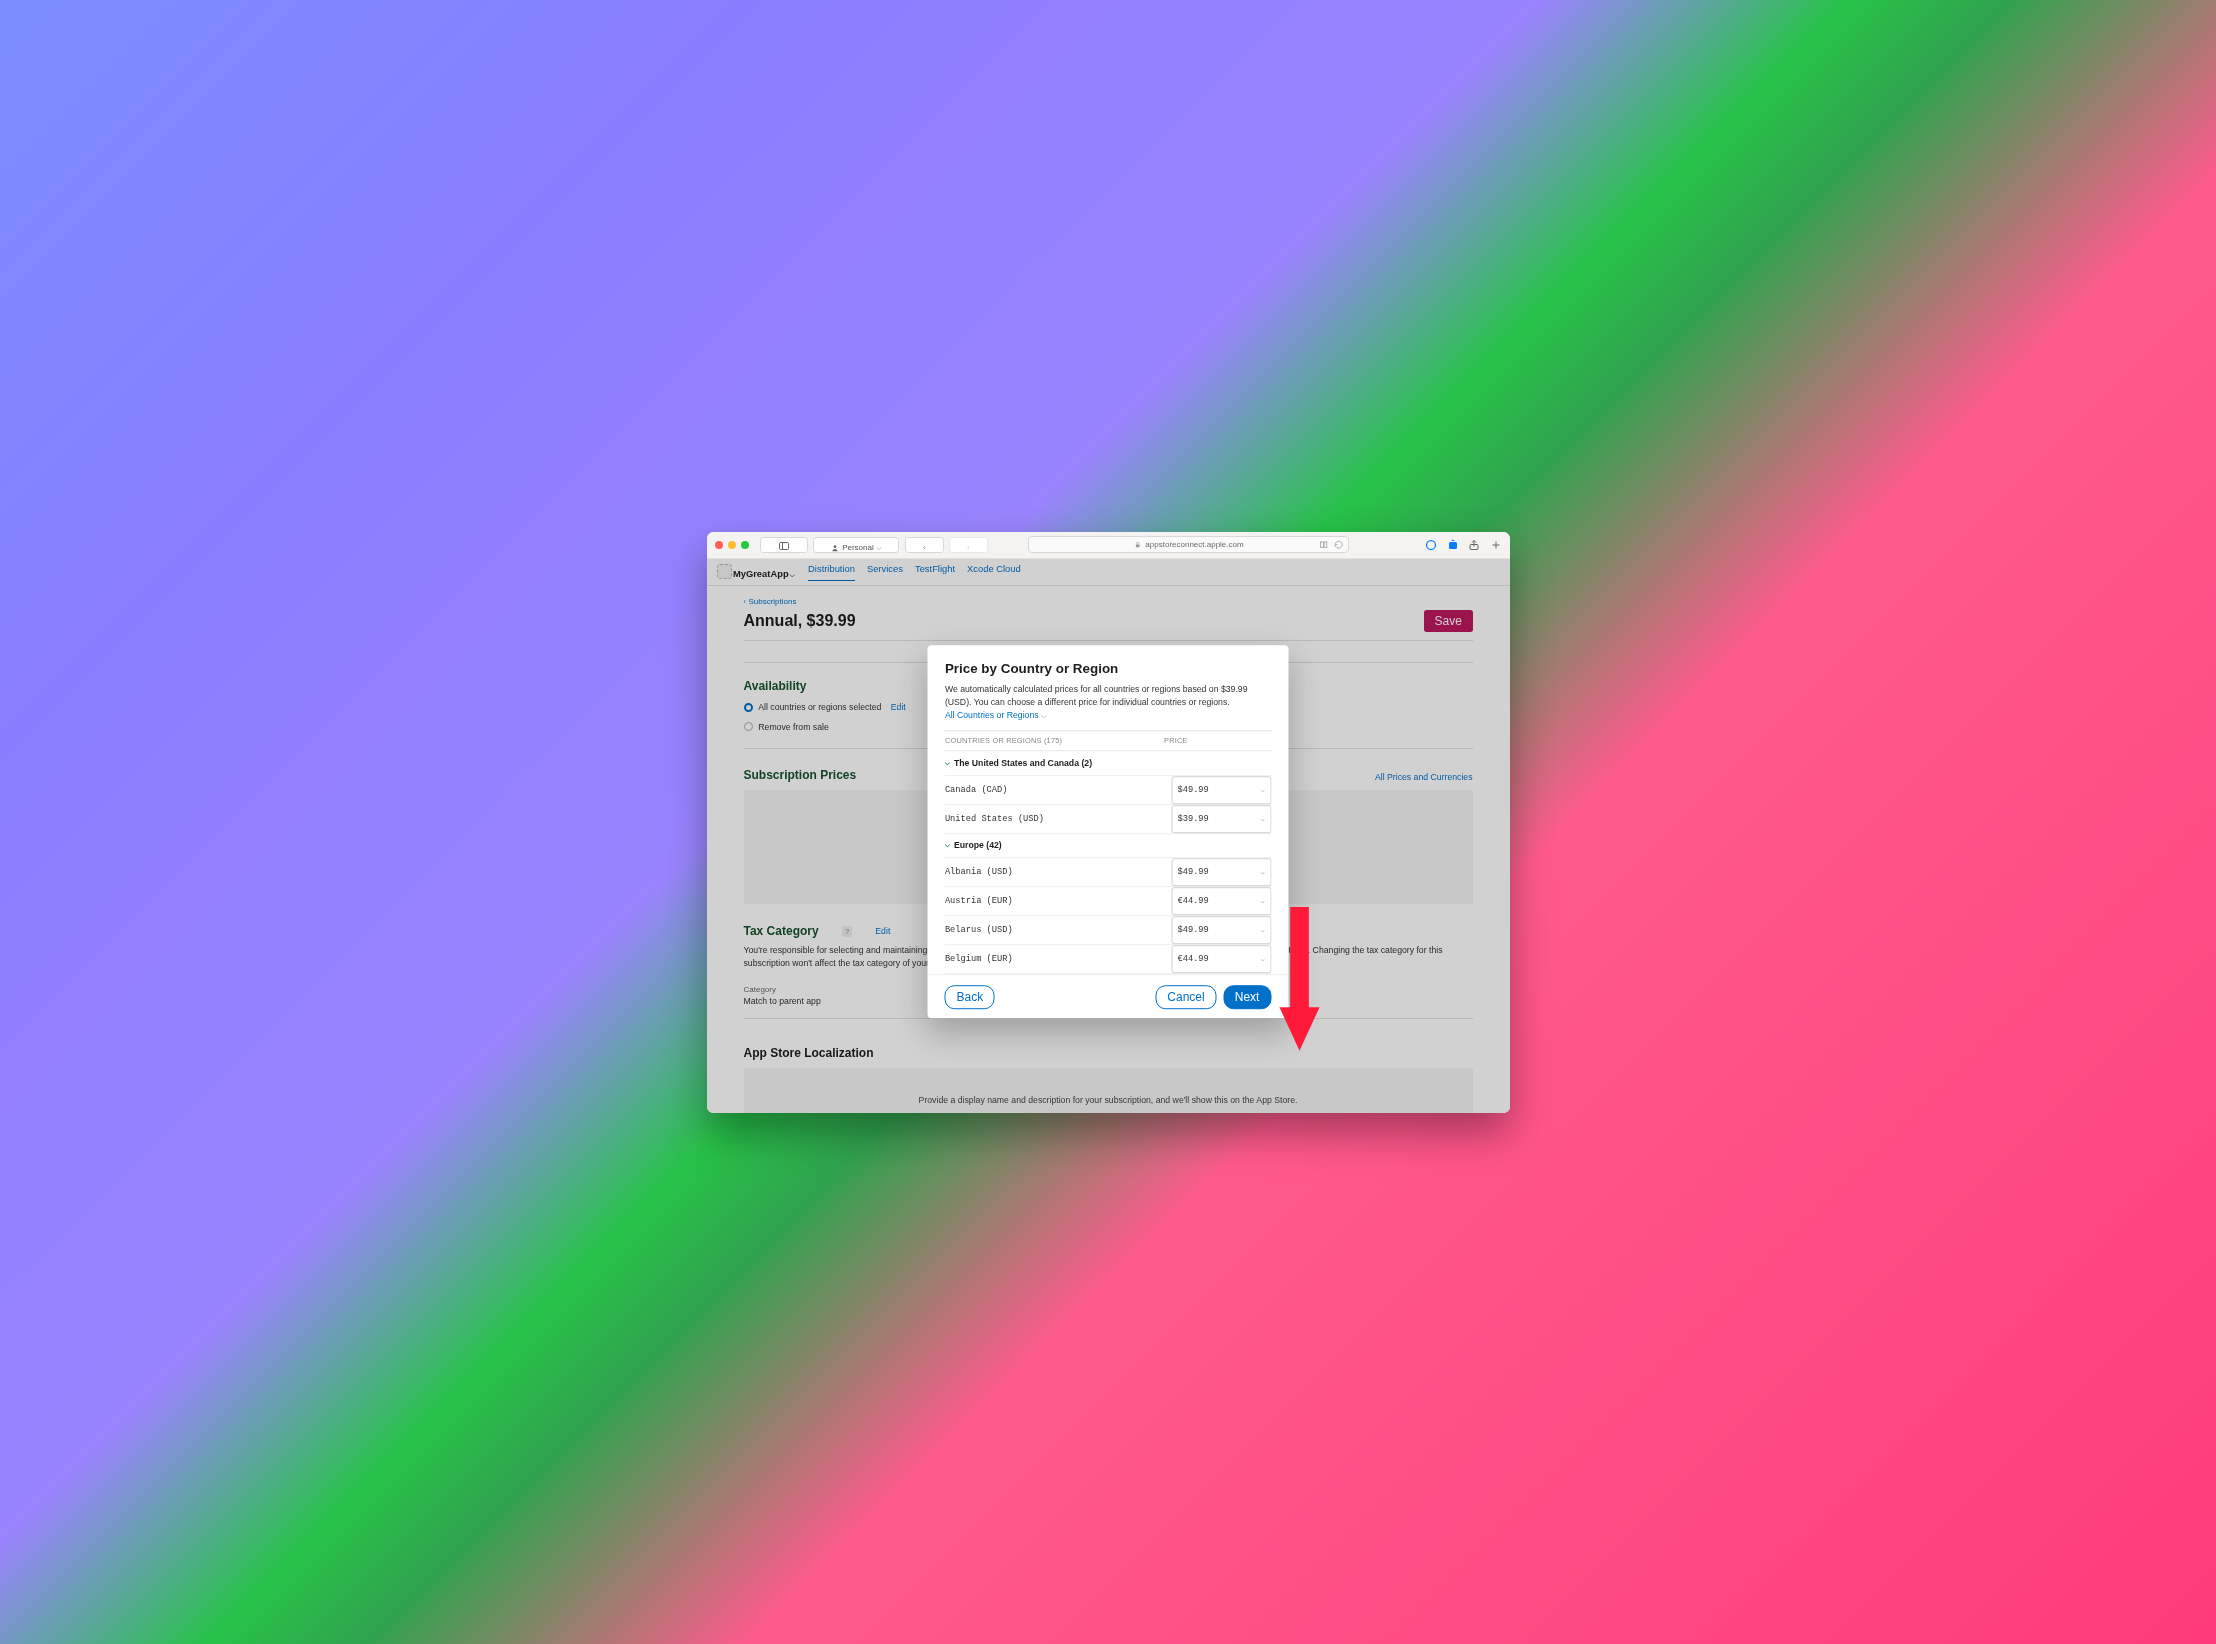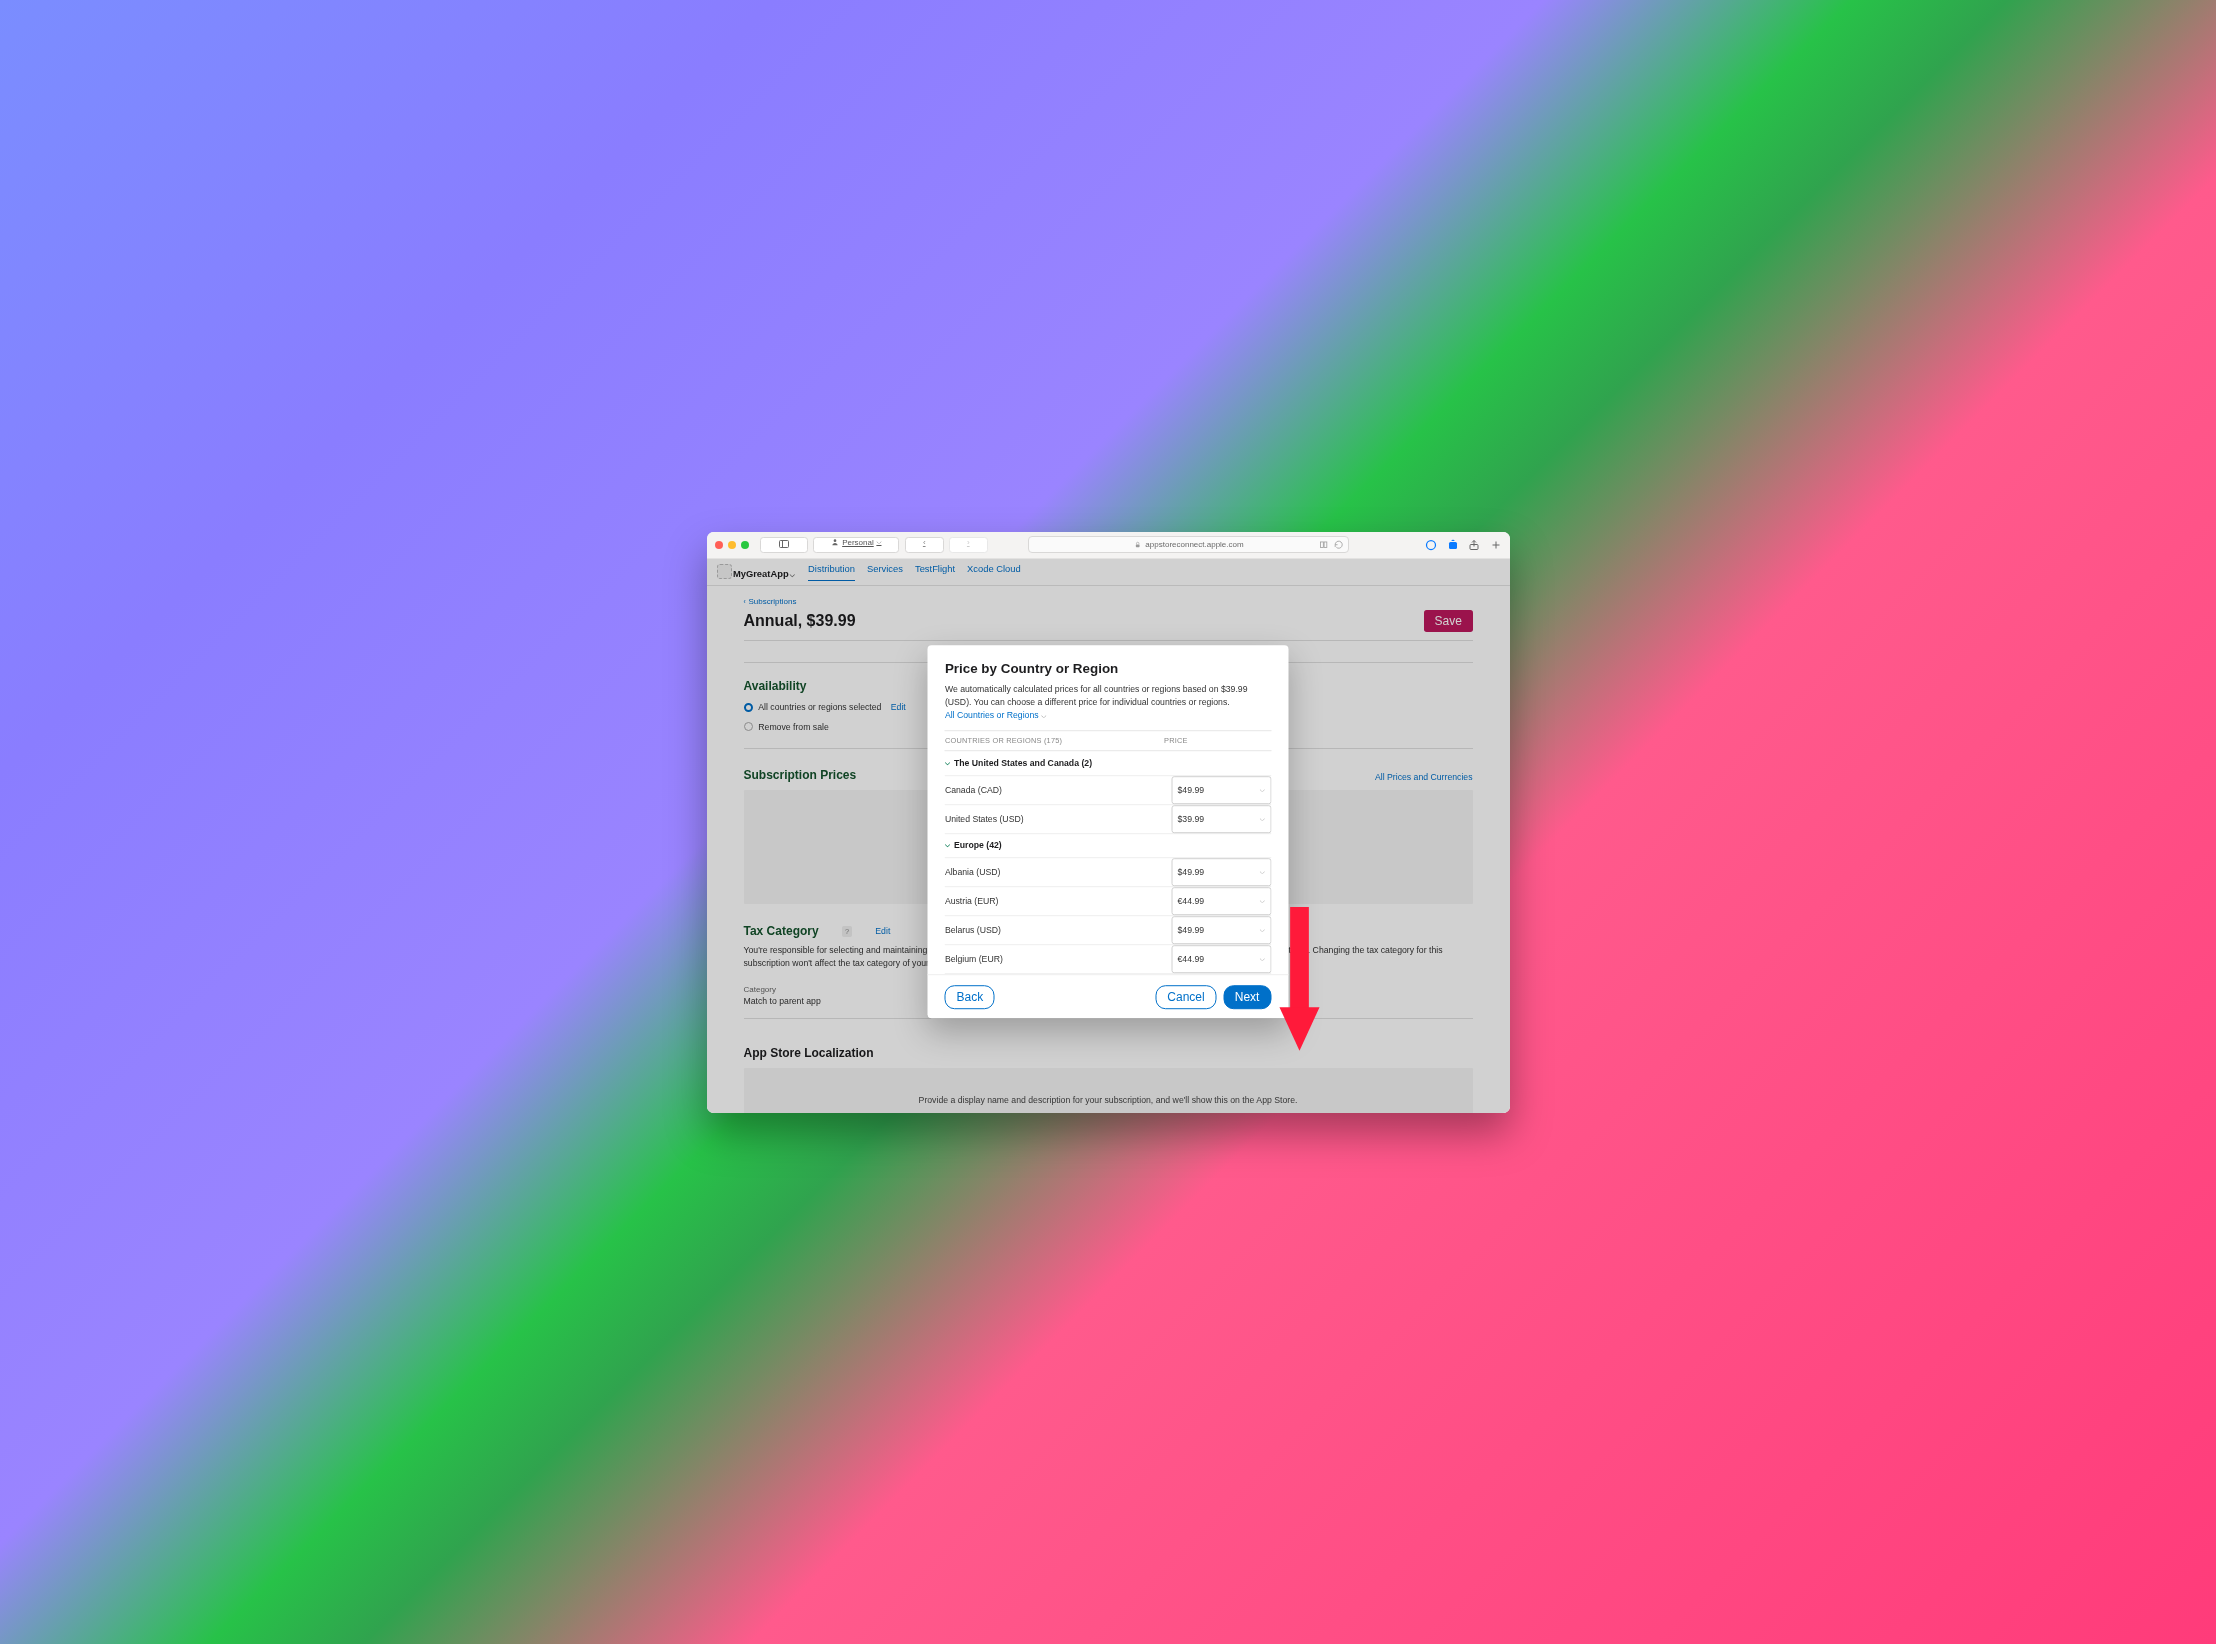--- a/index.html
+++ b/index.html
@@ -41,27 +41,26 @@
   .dot.red { background: #ff5f57; }
   .dot.yellow { background: #febc2e; }
   .dot.green { background: #28c840; }
   .tb-btn {
     height: 16px;
     min-width: 19px;
     border: 0.7px solid #d9d8d7;
     border-radius: 3.3px;
     background: #fff;
     display: inline-flex;
-    align-items: flex-start;
+    align-items: flex-end;
     justify-content: center;
     font-size: 8px;
     color: #555;
     padding: 0 17px;
     gap: 2.7px;
-    text-decoration: underline;
   }
   .tb-btn.profile { font-weight: 400; }
   .address {
     flex: 0 0 321px;
     height: 17.4px;
     border: 0.7px solid #d9d8d7;
     border-radius: 4px;
     background: #fafafa;
     display: flex;
     align-items: center;
@@ -161,21 +160,21 @@
   .m-scroll { overflow-y: auto; flex: 1; }
   .group-head {
     display: flex; align-items: center; gap: 4px;
     font-size: 8.7px; font-weight: 600; color: #1d1d1f;
     padding: 6.7px 0; border-bottom: 0.7px solid #eee; text-align: center;
   }
   .group-head .exp { color: #0a7d55; font-size: 6.7px; }
   .row {
     display: flex; align-items: center;
     padding: 0 0; border-bottom: 0.7px solid #eee;
-    font-size: 8.7px; color: #333;
+    font-size: 8.7px; color: #333; font-family: Liberation Mono, monospace;
   }
   .row .col-a { flex: 1; }
   .price-sel {
     width: 100px; height: 28px;
     border: 0.7px solid #d0d0d0; border-radius: 2.7px;
     background: #fff;
     display: flex; align-items: center; justify-content: space-between;
     padding: 0 5.4px; font-size: 8.7px; color: #333;
   }
   .price-sel .chev { color: #888; font-size: 6.7px; }

